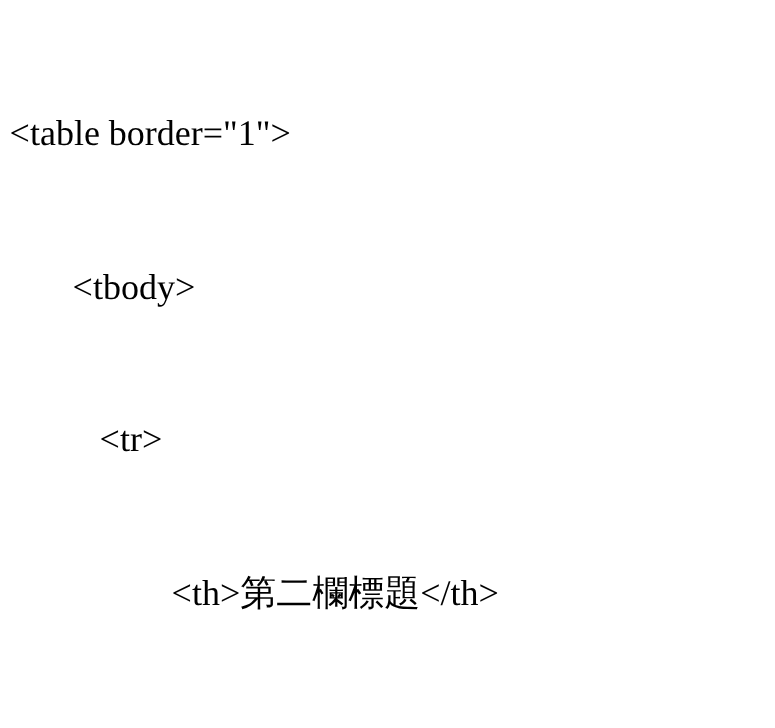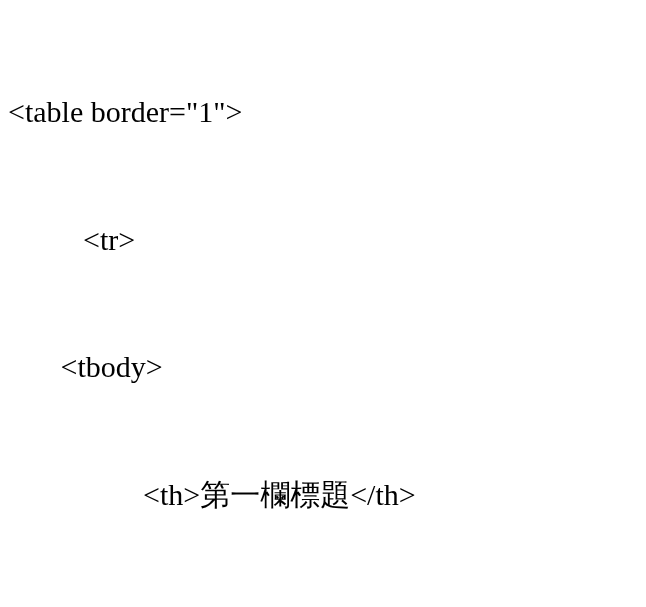--- a/index.html
+++ b/index.html
@@ -25,23 +25,22 @@
   .code-line {
     white-space: pre;
   }
 </style>
 </head>
 <body>
 
 <div class="page">
   <div class="code-block">
     <div class="code-line">&lt;table border="1"&gt;</div>
+    <div class="code-line">       &lt;tbody&gt;</div>
     <div class="code-line">          &lt;tr&gt;</div>
-    <div class="code-line">       &lt;tbody&gt;</div>
-    <div class="code-line">                  &lt;th&gt;第一欄標題&lt;/th&gt;</div>
     <div class="code-line">                  &lt;th&gt;第二欄標題&lt;/th&gt;</div>
     
     
     
     
     
     
     
     
     

